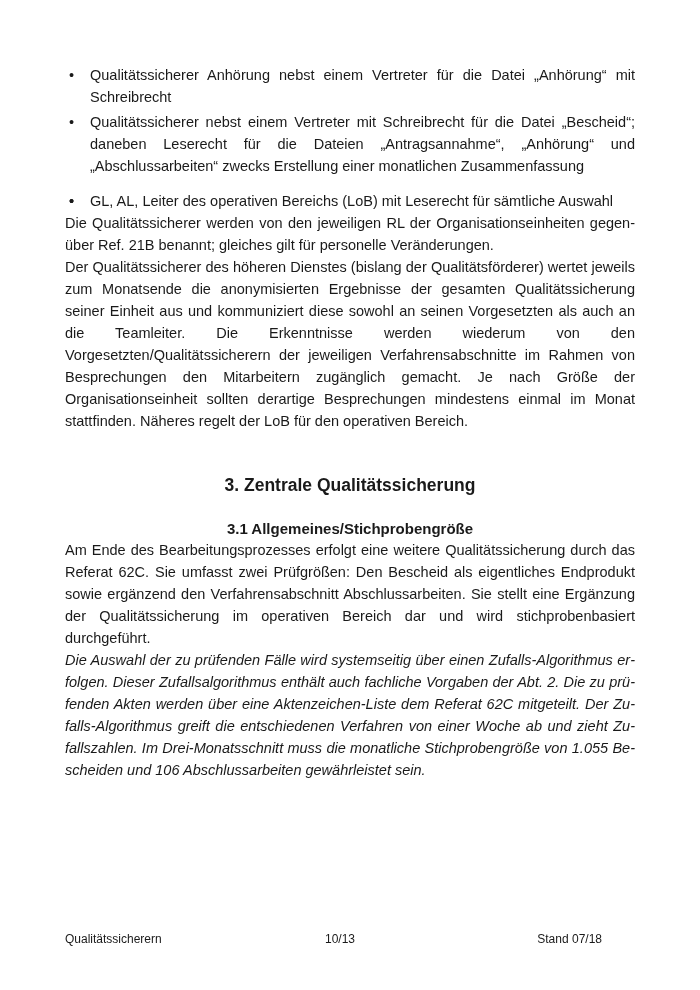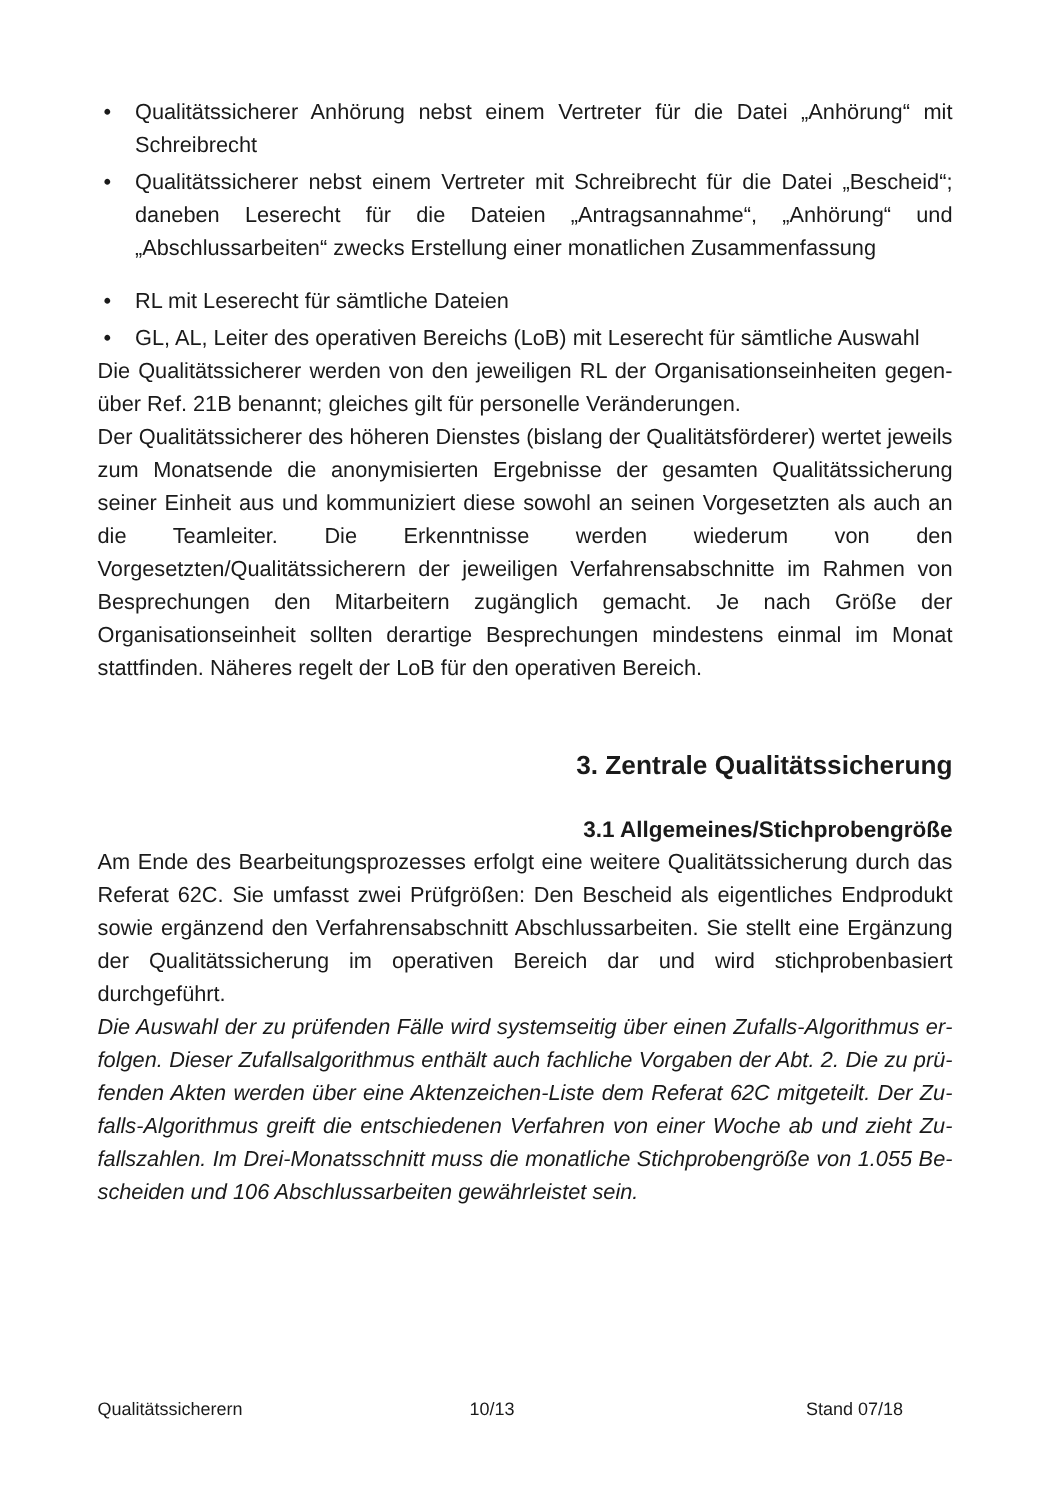--- a/index.html
+++ b/index.html
@@ -54,48 +54,48 @@
     hyphens: manual;
     -webkit-hyphens: manual;
   }
   .par-benennung        { margin-top: 20px; }
   .par-hoeherer-dienst  { margin-top: 8px; }
   h1.section-heading {
     margin: 40px 0 0 0;
     font-size: 17.5px;
     line-height: 26px;
     font-weight: bold;
-    text-align: right;
+    text-align: center;
   }
   h2.subsection-heading {
     margin: 20px 0 0 0;
     font-size: 15px;
     line-height: 21px;
     font-weight: bold;
-    text-align: right;
+    text-align: center;
   }
   .par-allgemeines         { margin-top: 5px; }
   .par-zufallsalgorithmus  { margin-top: 10px; font-style: italic; }
   .footer {
     position: absolute;
     top: 931px;
     left: 0;
     width: 700px;
     height: 20px;
     font-size: 12px;
     line-height: 16px;
   }
   .footer .f-left {
     position: absolute;
     left: 65px;
     top: 0;
   }
   .footer .f-center {
     position: absolute;
-    left: 278px;
+    left: 290px;
     width: 100px;
     text-align: center;
     top: 0;
   }
   .footer .f-right {
     position: absolute;
     right: 98px;
     top: 0;
   }
 </style>
@@ -109,21 +109,20 @@
       <li>
         <span class="bullet">•</span>
         <span>Qualitätssicherer Anhörung nebst einem Vertreter für die Datei „Anhörung“ mit Schreib­recht</span>
       </li>
       <li>
         <span class="bullet">•</span>
         <span>Qualitätssicherer nebst einem Vertreter mit Schreibrecht für die Datei „Bescheid“; daneben Leserecht für die Dateien „Antragsannahme“, „Anhörung“ und „Abschlussar­beiten“ zwecks Erstellung einer monatlichen Zusammenfassung</span>
       </li>
       <li class="group-gap">
         <span class="bullet">•</span>
-        <span>RL mit Leserecht für sämtliche Dateien</span>
       </li>
       <li>
         <span class="bullet">•</span>
         <span>GL, AL, Leiter des operativen Bereichs (LoB) mit Leserecht für sämtliche Auswahl</span>
       </li>
     </ul>
 
     <p class="body-par par-benennung">Die Qualitätssicherer werden von den jeweiligen RL der Organisationseinheiten gegen­über Ref. 21B benannt; gleiches gilt für personelle Veränderungen.</p>
 
     <p class="body-par par-hoeherer-dienst">Der Qualitätssicherer des höheren Dienstes (bislang der Qualitätsförderer) wertet jeweils zum Monatsende die anonymisierten Ergebnisse der gesamten Qualitätssicherung seiner Einheit aus und kommuniziert diese sowohl an seinen Vorgesetzten als auch an die Team­leiter. Die Erkenntnisse werden wiederum von den Vorgesetzten/Qualitätssicherern der jeweiligen Verfahrensabschnitte im Rahmen von Besprechungen den Mitarbeitern zugäng­lich gemacht. Je nach Größe der Organisationseinheit sollten derartige Besprechungen mindestens einmal im Monat stattfinden. Näheres regelt der LoB für den operativen Be­reich.</p>

